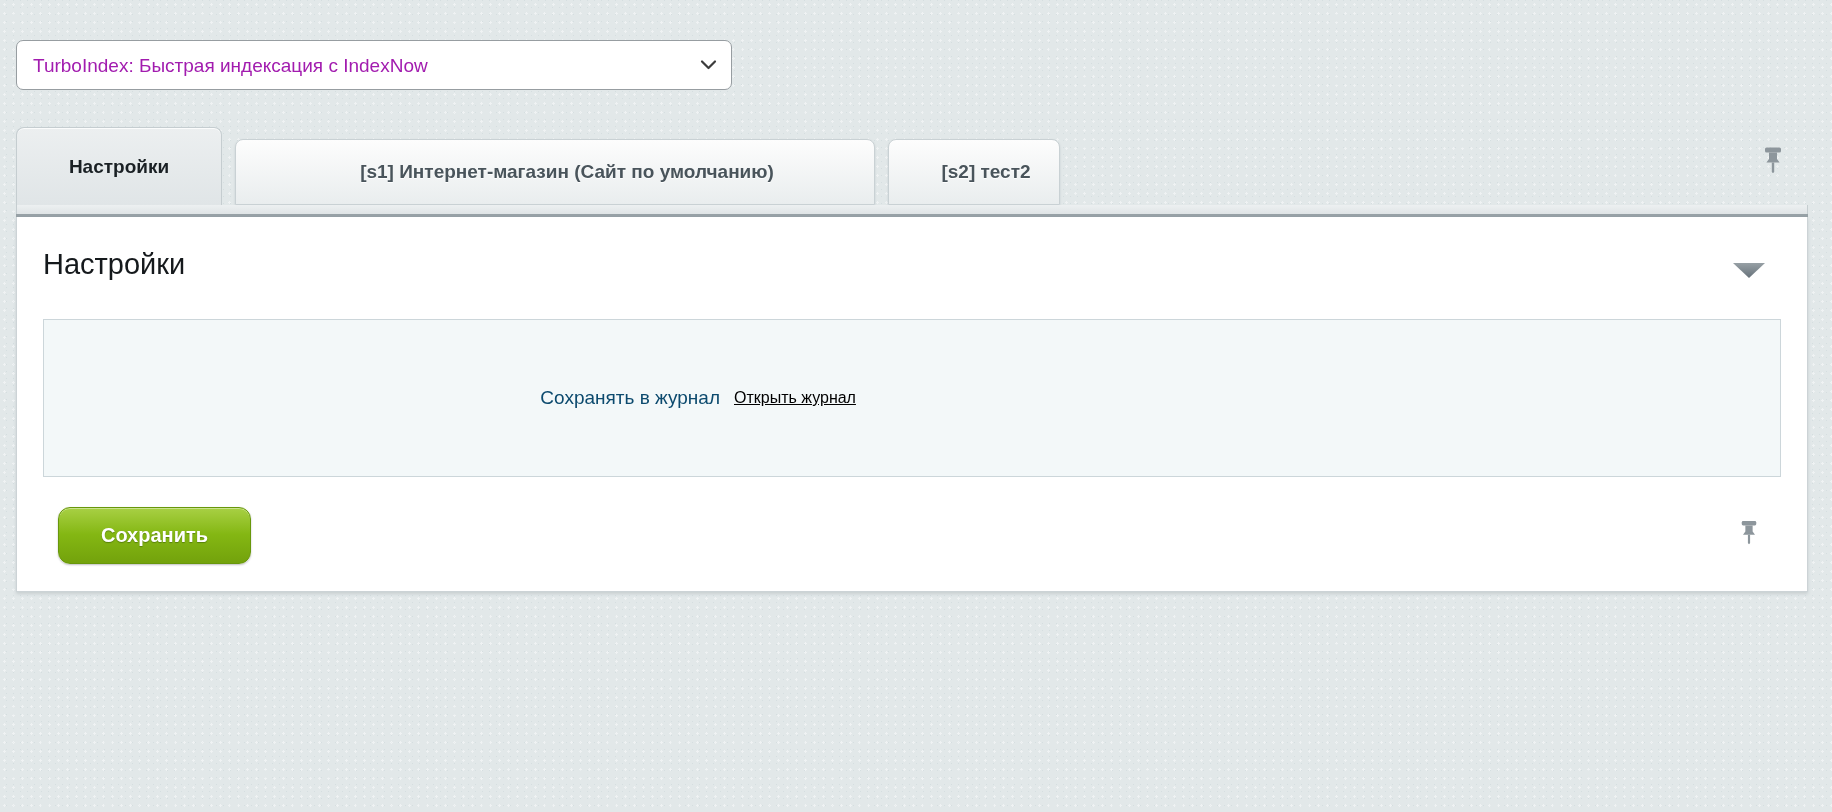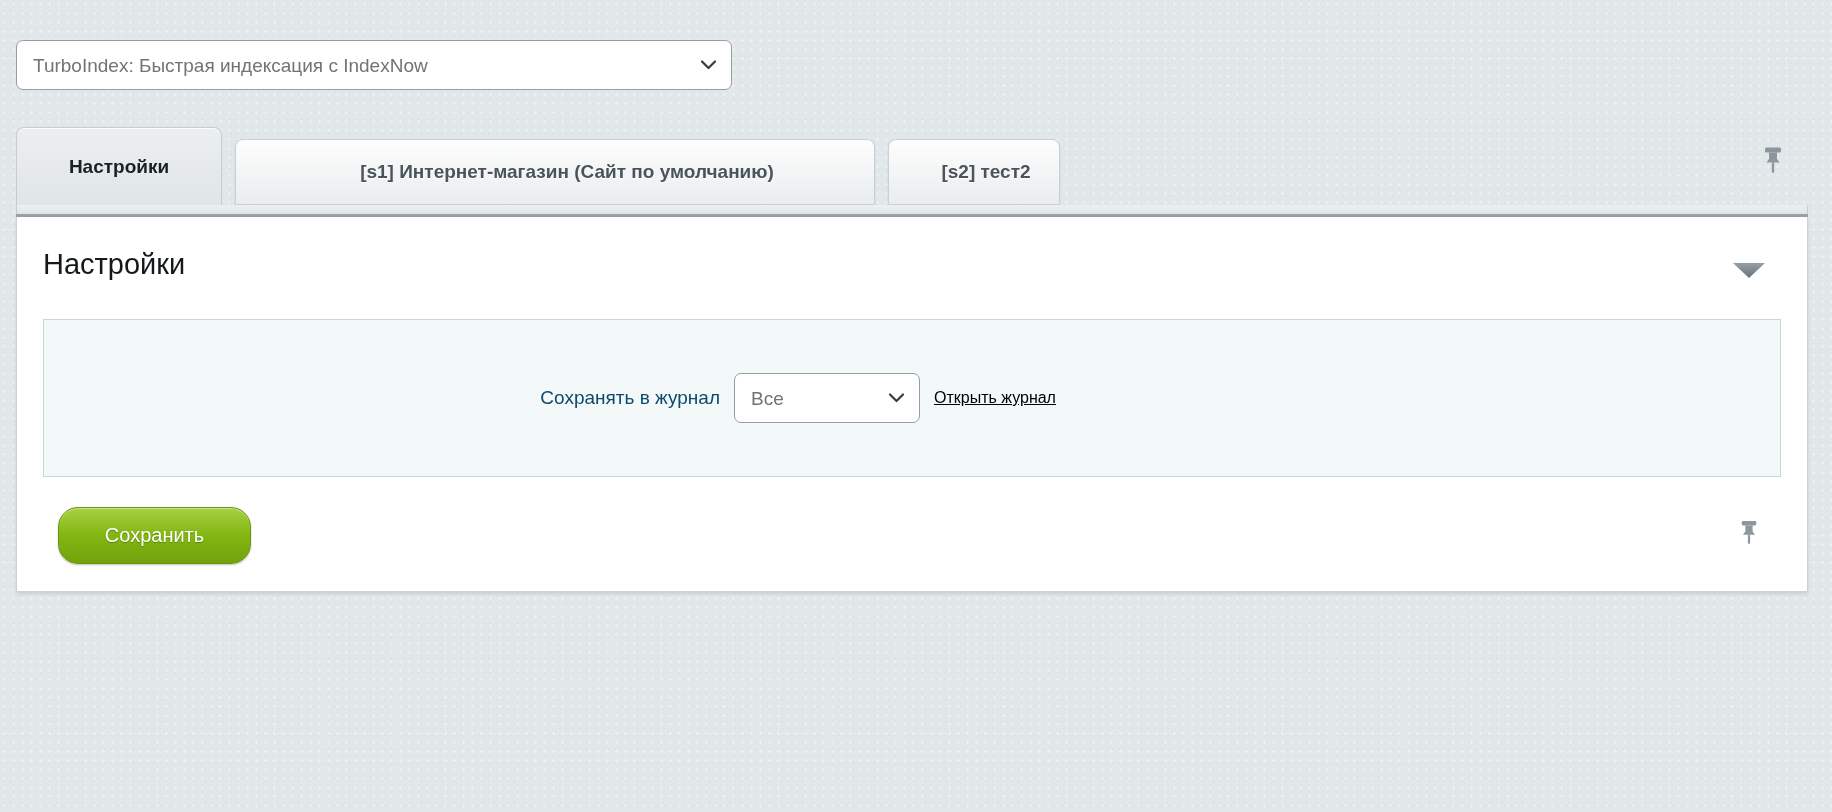--- a/index.html
+++ b/index.html
@@ -24,21 +24,21 @@
     position:absolute;left:16px;top:40px;width:716px;height:50px;
   }
   .select-wrap{position:relative;display:inline-block;}
   select.ui-select{
     appearance:none;-webkit-appearance:none;-moz-appearance:none;
     width:100%;height:100%;
     background:#fff;
     border:1.5px solid #979da1;
     border-radius:7px;
     font-family:"Liberation Sans","DejaVu Sans",sans-serif;
-    font-size:19px;color:#737373;
+    font-size:19px;color:#a21caf;
     padding:0 44px 0 16px;
     box-sizing:border-box;
     outline:none;
   }
   .chevron{
     position:absolute;right:15px;top:50%;
     transform:translateY(-50%);
     pointer-events:none;line-height:0;
   }
 
@@ -132,25 +132,25 @@
 
   .actions-row{
     position:relative;
     margin:30px 40px 0 41px;height:57px;
     display:flex;align-items:center;
   }
   .save-button{
     height:57px;min-width:193px;
     padding:0 34px;box-sizing:border-box;
     font-family:"Liberation Sans","DejaVu Sans",sans-serif;
-    font-size:20px;font-weight:normal;color:#fff;
+    font-size:20px;font-weight:bold;color:#fff;
     text-shadow:0 1px 1px rgba(40,70,0,.45);
     background:linear-gradient(#a8d044,#84b713 48%,#73a20c);
     border:1px solid #68970b;
-    border-radius:20px;
+    border-radius:12px;
     box-shadow:inset 0 1px 0 rgba(255,255,255,.4),0 1px 2px rgba(0,0,0,.25);
     cursor:pointer;
   }
   .pin-bottom{right:8px;top:50%;transform:translateY(-50%);}
 </style>
 </head>
 <body>
 
 <div class="page">
 
@@ -206,30 +206,20 @@
             </linearGradient>
           </defs>
           <polygon points="0,0 32,0 16,15" fill="url(#arrGrad)"></polygon>
         </svg>
       </span>
     </div>
 
     <div class="settings-box">
       <div class="field-row">
         <span class="field-label">Сохранять в журнал</span>
-        <span class="journal-select-wrap select-wrap">
-          <select class="ui-select">
-            <option>Все</option>
-          </select>
-          <span class="chevron">
-            <svg width="17" height="11" viewBox="0 0 17 11">
-                <polyline points="2,2 8.5,8.5 15,2" fill="none" stroke="#3c3c3c" stroke-width="2.2" stroke-linecap="round" stroke-linejoin="round"></polyline>
-              </svg>
-          </span>
-        </span>
         <a class="journal-link" href="#">Открыть журнал</a>
       </div>
     </div>
 
     <div class="actions-row">
       <button class="save-button">Сохранить</button>
       <span class="pin pin-bottom">
         <svg width="20" height="31" viewBox="0 0 22 34">
           <g fill="#8d969c">
             <rect x="3" y="0.5" width="16" height="5" rx="1.6"></rect>

